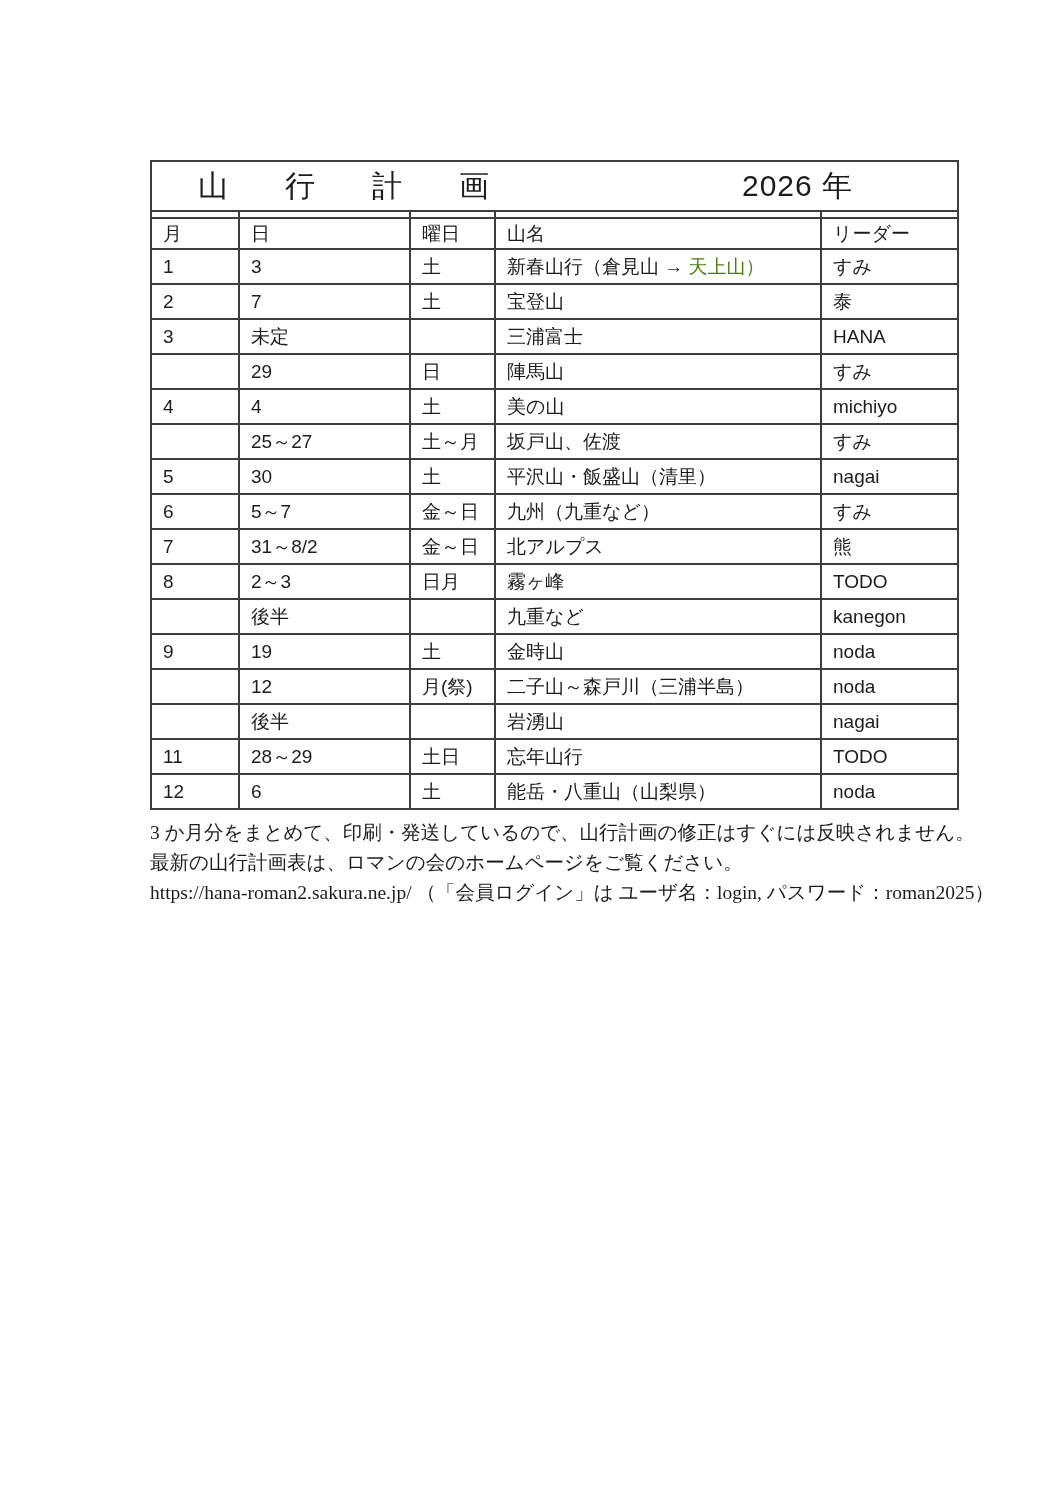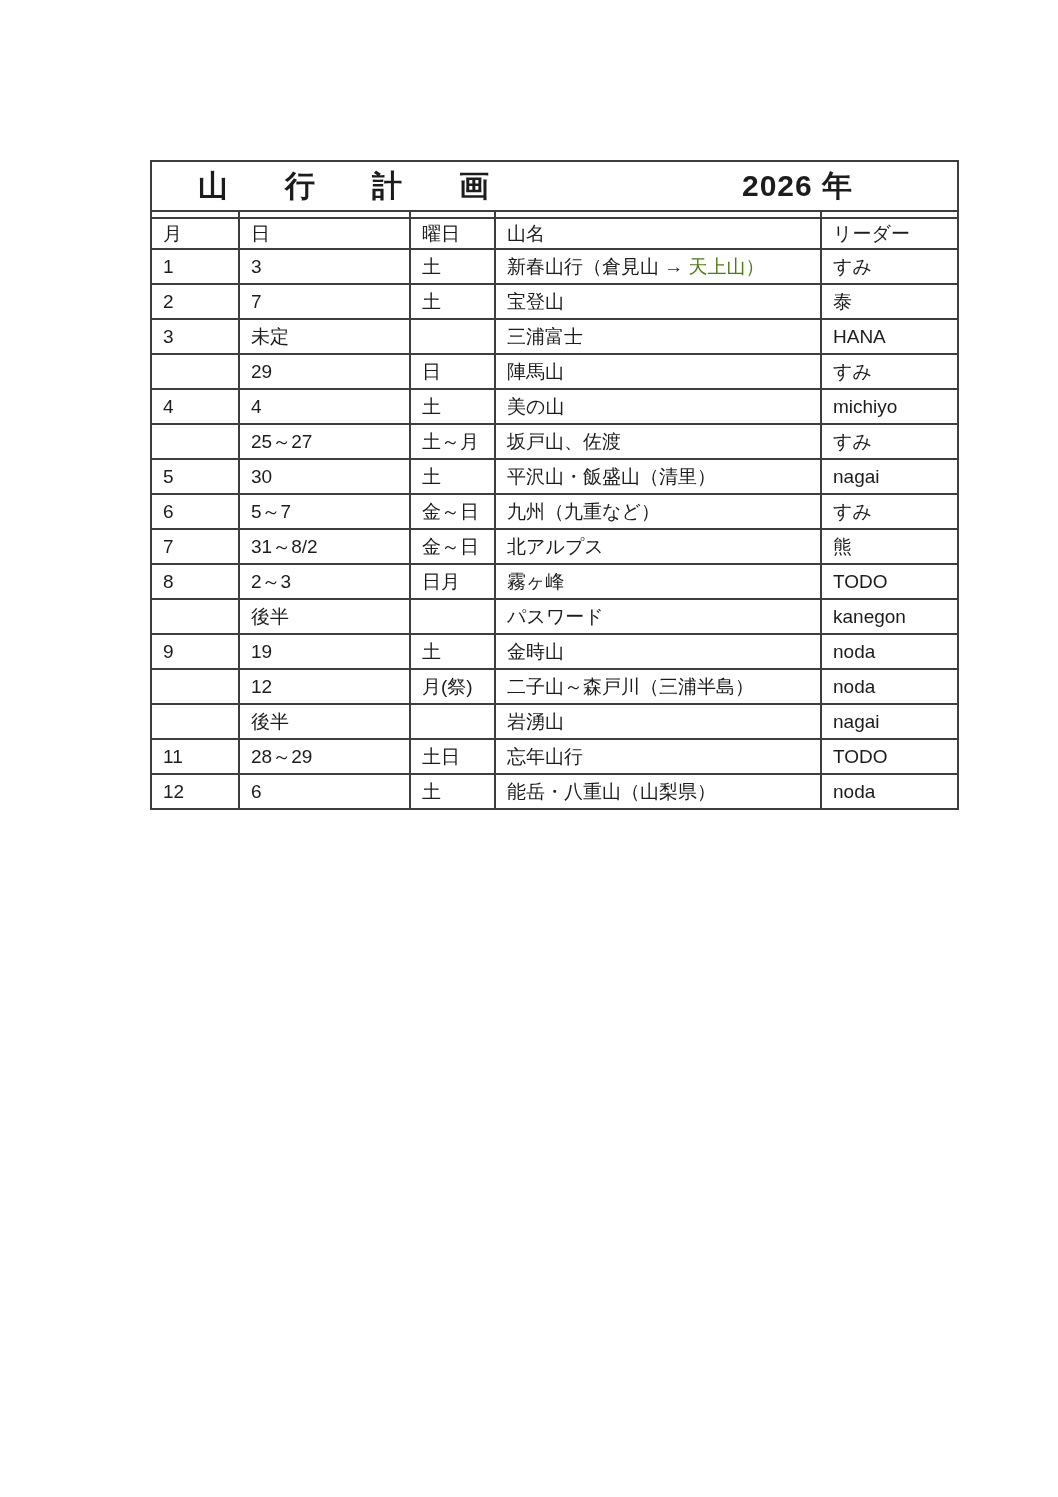--- a/index.html
+++ b/index.html
@@ -42,21 +42,21 @@
   tr.title-row td {
     height: 48px;
     padding: 0;
   }
   .title-inner {
     display: flex;
     align-items: center;
     width: 100%;
     height: 100%;
     font-size: 30px;
-    font-weight: bold;
+    font-weight: normal;
     letter-spacing: 0;
   }
   .title-main {
     padding-left: 46px;
     letter-spacing: 57px;
   }
   .title-year {
     margin-left: auto;
     margin-right: 104px;
     letter-spacing: 1px;
@@ -214,21 +214,21 @@
           <span>霧ヶ峰</span><span class="red"></span>
         </td>
         <td><span>TODO</span></td>
       </tr>
 
       <tr class="data-row">
         <td><span></span></td>
         <td><span>後半</span></td>
         <td><span></span></td>
         <td>
-          <span>パスワード</span><span class="red"></span>
+          <span>九重など</span><span class="red"></span>
         </td>
         <td><span>kanegon</span></td>
       </tr>
 
       <tr class="data-row">
         <td><span>9</span></td>
         <td><span>19</span></td>
         <td><span>土</span></td>
         <td>
           <span>金時山</span><span class="red"></span>
@@ -273,15 +273,20 @@
         <td><span>土</span></td>
         <td>
           <span>能岳・八重山（山梨県）</span><span class="red"></span>
         </td>
         <td><span>noda</span></td>
       </tr>
 
     </tbody>
     </table>
 
+    <div class="notes">
+      <p>3 か月分をまとめて、印刷・発送しているので、山行計画の修正はすぐには反映されません。</p>
+      <p>最新の山行計画表は、ロマンの会のホームページをご覧ください。</p>
+      <p>https://hana-roman2.sakura.ne.jp/ （「会員ログイン」は ユーザ名：login, パスワード：roman2025）</p>
+    </div>
 
   </div>
 </div>
 
 </body></html>

